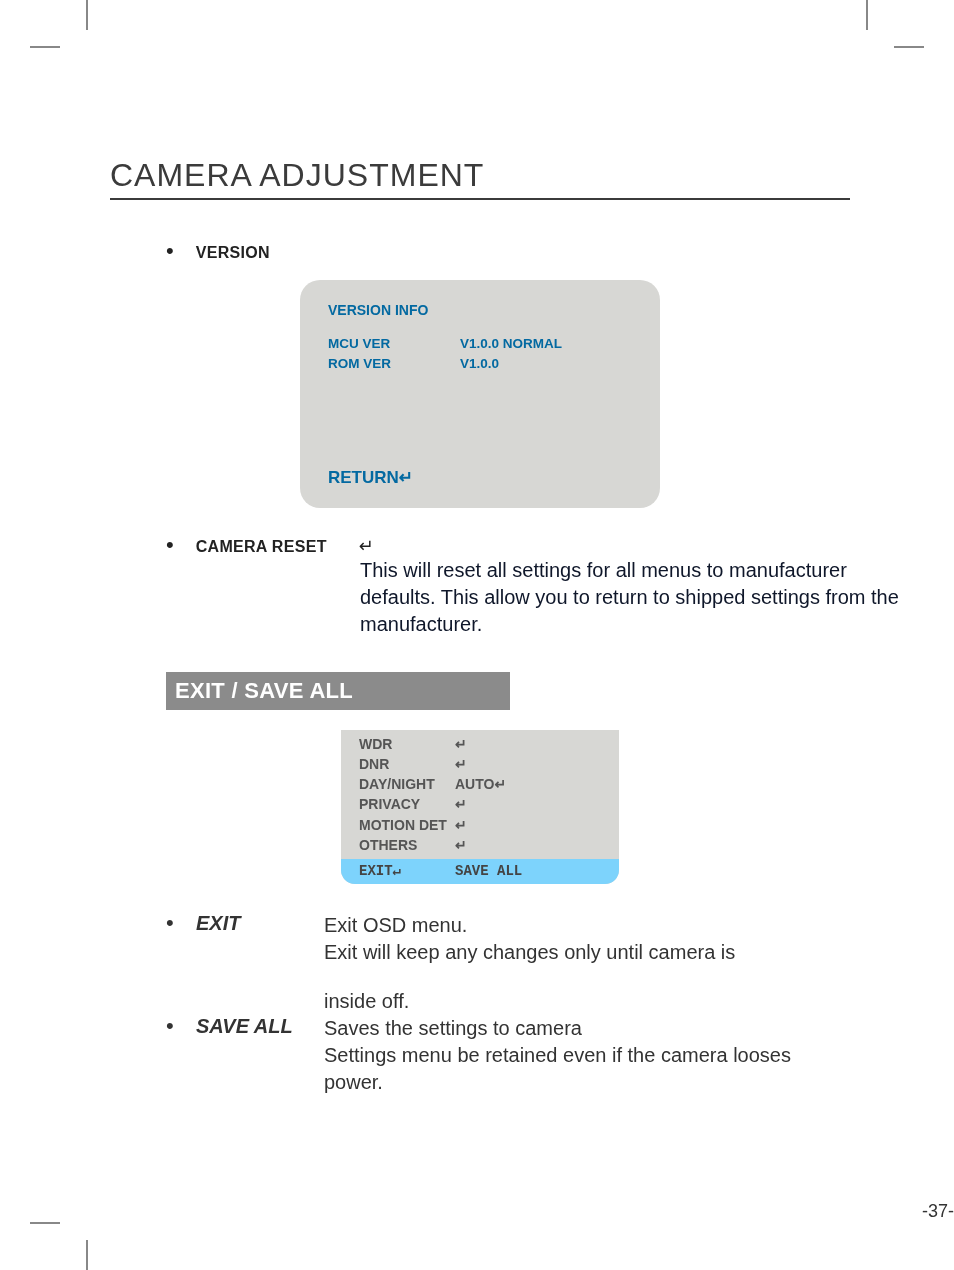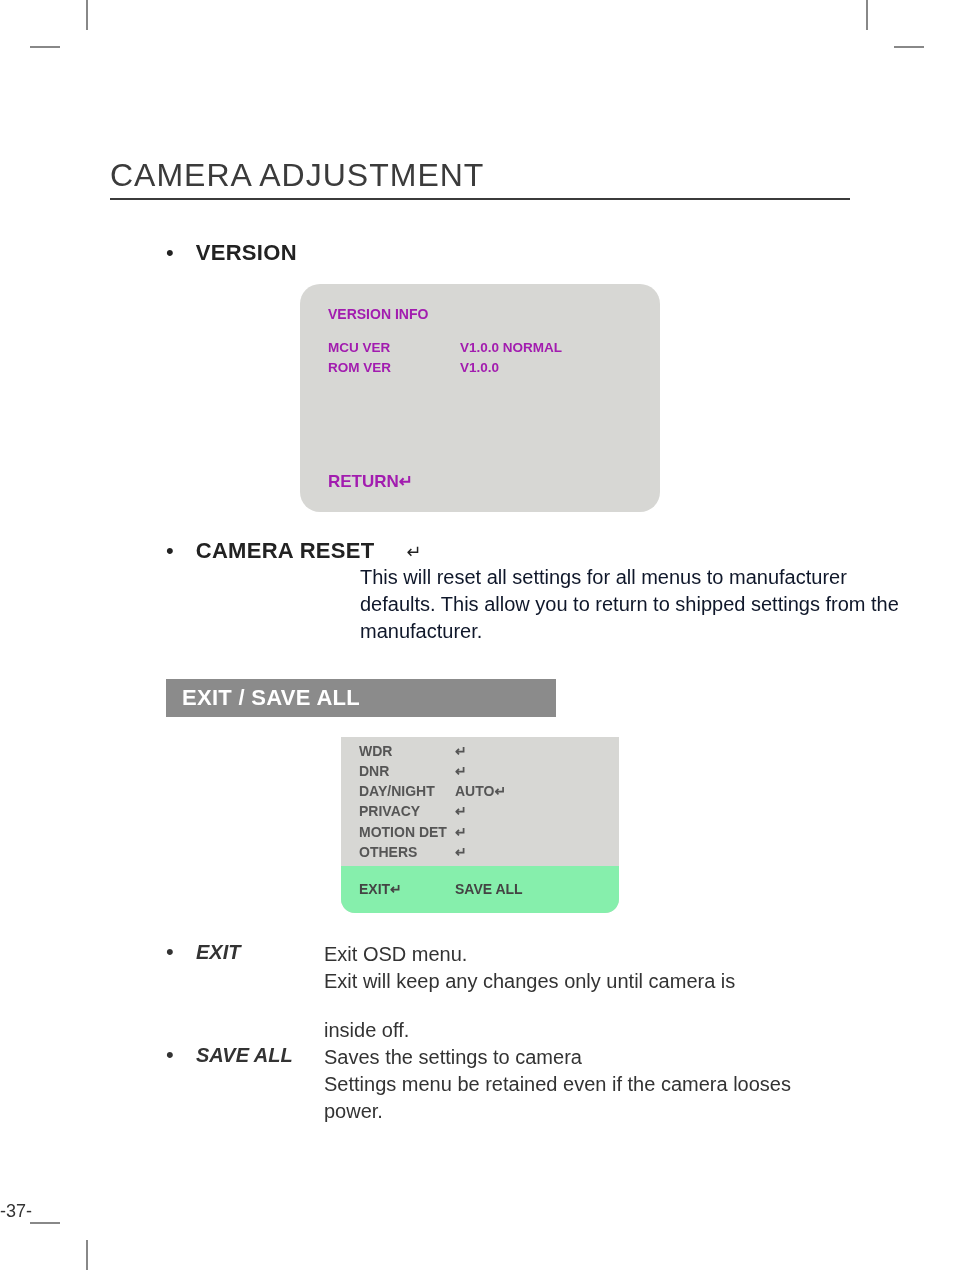--- a/index.html
+++ b/index.html
@@ -61,21 +61,21 @@
     align-items: baseline;
     gap: 22px;
     margin-left: 56px;
   }
   .bullet-dot {
     font-size: 22px;
     line-height: 1;
     color: #222;
   }
   .section-label {
-    font-size: 22px;
+    font-size: 16px;
     font-weight: 700;
     font-family: "Frutiger", "Myriad Pro", "Segoe UI", Arial, sans-serif;
     letter-spacing: 0.3px;
     text-align: center;
   }
   .section-sub {
     margin-left: 56px;
     margin-top: 4px;
     font-size: 20px;
     font-family: "Frutiger", "Myriad Pro", "Segoe UI", Arial, sans-serif;
@@ -83,21 +83,21 @@
   }
 
   .osd-box {
     width: 360px;
     margin: 18px auto 26px auto;
     background: #d7d7d4;
     border-radius: 20px;
     padding: 22px 2px 20px 28px;
     box-sizing: border-box;
     font-family: Arial, Helvetica, sans-serif;
-    color: #a21caf;
+    color: #0369a1;
     font-size: 14px;
     font-weight: 700;
     position: relative;
   }
   .osd-box .osd-title { margin-bottom: 16px; font-size: 14px;}
   .osd-row { display: flex; gap: 46px; font-size: 13.5px; line-height: 1.5; }
   .osd-row .k { width: 86px; }
   .osd-return { margin-top: 92px; font-size: 17px; }
 
   .desc-block {
@@ -105,47 +105,47 @@
     width: 544px;
     font-size: 20px;
     font-family: "Frutiger", "Myriad Pro", "Segoe UI", Arial, sans-serif;
     line-height: 1.35;
     color: #0f172a;
   }
 
   .section-bar {
     margin-top: 34px;
     margin-left: 56px;
-    width: 390px;
+    width: 344px;
     background: #8b8b8b;
     color: #fff;
     font-size: 22px;
     font-weight: 700;
     font-family: "Frutiger", "Myriad Pro", "Segoe UI", Arial, sans-serif;
-    padding: 6px 16px;
+    padding: 6px 9px;
     box-sizing: border-box;
     letter-spacing: 0.3px;
   }
 
   .menu-snip-wrap {
     margin: 20px auto 28px auto;
     width: 278px;
   }
   .menu-snip {
     background: #d7d7d4;
     border-radius: 0 0 14px 14px;
     padding: 4px 18px 10px 18px;
     font-family: Arial, Helvetica, sans-serif;
     color: #555;
     font-size: 14px;
     font-weight: 700;
   }
   .msrow { display: flex; line-height: 1.45; }
   .msrow .k { width: 96px; }
-  .msrow.footer { background:#86efac; margin: 4px -18px -10px -18px; padding: 13px 18px; border-radius: 0 0 14px 14px;}
+  .msrow.footer { background:#7dd3fc; margin: 4px -18px -10px -18px; padding: 2px 18px; border-radius: 0 0 14px 14px; font-family: Liberation Mono, monospace;}
   .msrow.footer .k { color:#444;}
   .msrow.footer .v { color:#444;}
 
   .def-row {
     display: flex;
     margin-left: 56px;
     margin-top: 10px;
     font-family: "Frutiger", "Myriad Pro", "Segoe UI", Arial, sans-serif;
     font-size: 20px;
     color: #333;
@@ -153,21 +153,21 @@
   .def-row .dot { width: 30px; font-size: 22px; line-height: 1; }
   .def-row .term { width: 128px; font-weight: 700; font-style: italic; }
   .def-row .desc { flex: 1; line-height: 1.35; max-width:530px;}
   .def-row.cont .dot, .def-row.cont .term { visibility: hidden; }
   .spacer-small { height: 12px; }
 
   .page-num {
     position: absolute;
     left: 0; right: 0;
     bottom: 48px;
-    text-align: left;
+    text-align: right;
     font-size: 18px;
     font-family: "Frutiger", "Myriad Pro", "Segoe UI", Arial, sans-serif;
     color: #333;
   }
 
   .enter-glyph { font-family: Arial, sans-serif; }
 </style>
 </head>
 <body>
 

